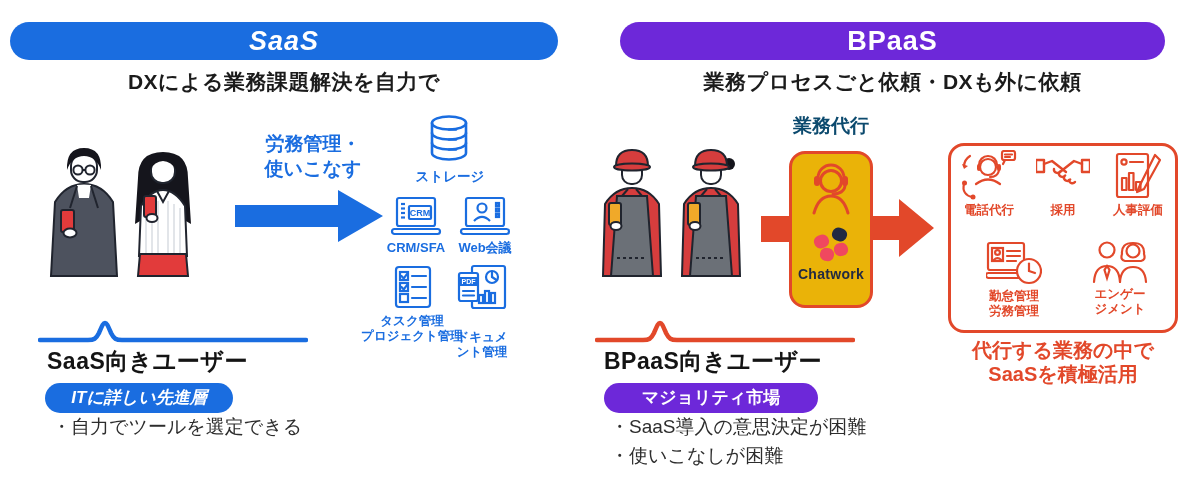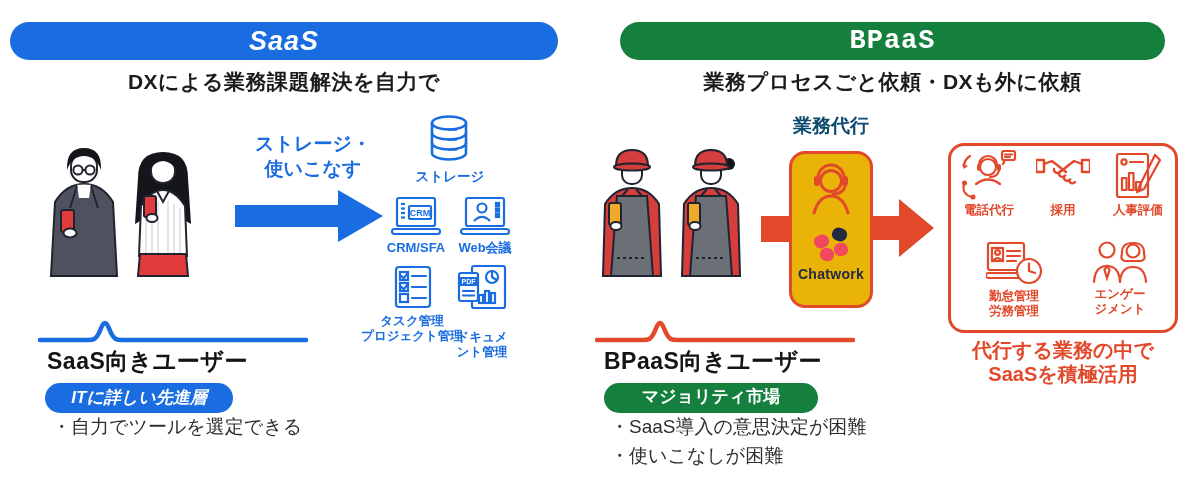--- a/index.html
+++ b/index.html
@@ -1,21 +1,21 @@
 <!DOCTYPE html>
 <html><head>
 <meta charset="utf-8">
 <style>
   html,body{margin:0;padding:0;background:#fff;}
   body{font-family:"Liberation Sans","DejaVu Sans",sans-serif;}
   #canvas{position:relative;width:1200px;height:480px;background:#ffffff;overflow:hidden;}
   .abs{position:absolute;}
   .pill{border-radius:19px;color:#fff;font-weight:bold;font-size:27px;text-align:center;line-height:38px;letter-spacing:1px;}
   .pill-blue{background:#1a6de0;font-style:italic;}
-  .pill-red{background:#15803d;font-family:Liberation Mono, monospace;}
+  .pill-red{background:#6d28d9;}
   .subtitle{font-weight:bold;font-size:21px;color:#1b1b1b;text-align:center;letter-spacing:0.5px;}
   .arrow-label{color:#1a6de0;font-weight:bold;font-size:19px;text-align:center;line-height:25px;}
   .agency-label{color:#0c4a6e;font-weight:bold;font-size:19px;text-align:center;}
   .tool-label{color:#1a6de0;font-size:12.5px;text-align:center;line-height:15px;font-weight:600;}
   .svc-label{color:#e2482a;font-size:12.5px;text-align:center;line-height:15px;font-weight:600;margin-top:3px;}
   .user-heading{font-size:23px;font-weight:bold;color:#141414;letter-spacing:0.5px;}
   .badge{border-radius:15px;color:#fff;font-weight:bold;font-size:17px;text-align:center;line-height:30px;height:30px;}
   .bullets{font-size:19px;color:#2d2d2d;line-height:29px;}
   .caption{color:#e2482a;font-weight:bold;font-size:20px;text-align:center;line-height:24px;}
   .cw-box{width:84px;height:157px;background:#eab308;border:3px solid #e2482a;border-radius:16px;box-sizing:border-box;
@@ -63,21 +63,21 @@
           <line x1="140" y1="62" x2="140" y2="108"></line>
       </g>
       <path d="M117,45 L123,56 L129,45"></path>
       <path d="M100,108 L146,108 L148,130 L98,130 Z" fill="#e23b3b"></path>
       <rect x="104" y="50" width="12" height="21" rx="2" fill="#e23b3b"></rect>
       <ellipse cx="112" cy="72" rx="5.5" ry="4" fill="#fff"></ellipse>
     </g>
   </svg>
 
   <div class="abs arrow-label" style="left:237px;top:131px;width:152px;">
-    <div>ストレージ・</div>
+    <div>労務管理・</div>
     <div>使いこなす</div>
   </div>
 
   <svg class="abs" style="left:235px;top:188px;" width="150" height="56" viewBox="0 0 150 56">
     <polygon points="0,17 103,17 103,2 148,28 103,54 103,39 0,39" fill="#1a6de0"></polygon>
   </svg>
 
   <svg class="abs" style="left:427px;top:114px;" width="44" height="52" viewBox="0 0 44 52">
     <g stroke="#1a6de0" stroke-width="2.6" fill="none" stroke-linecap="round">
       <ellipse cx="22" cy="9" rx="17" ry="6.5"></ellipse>

